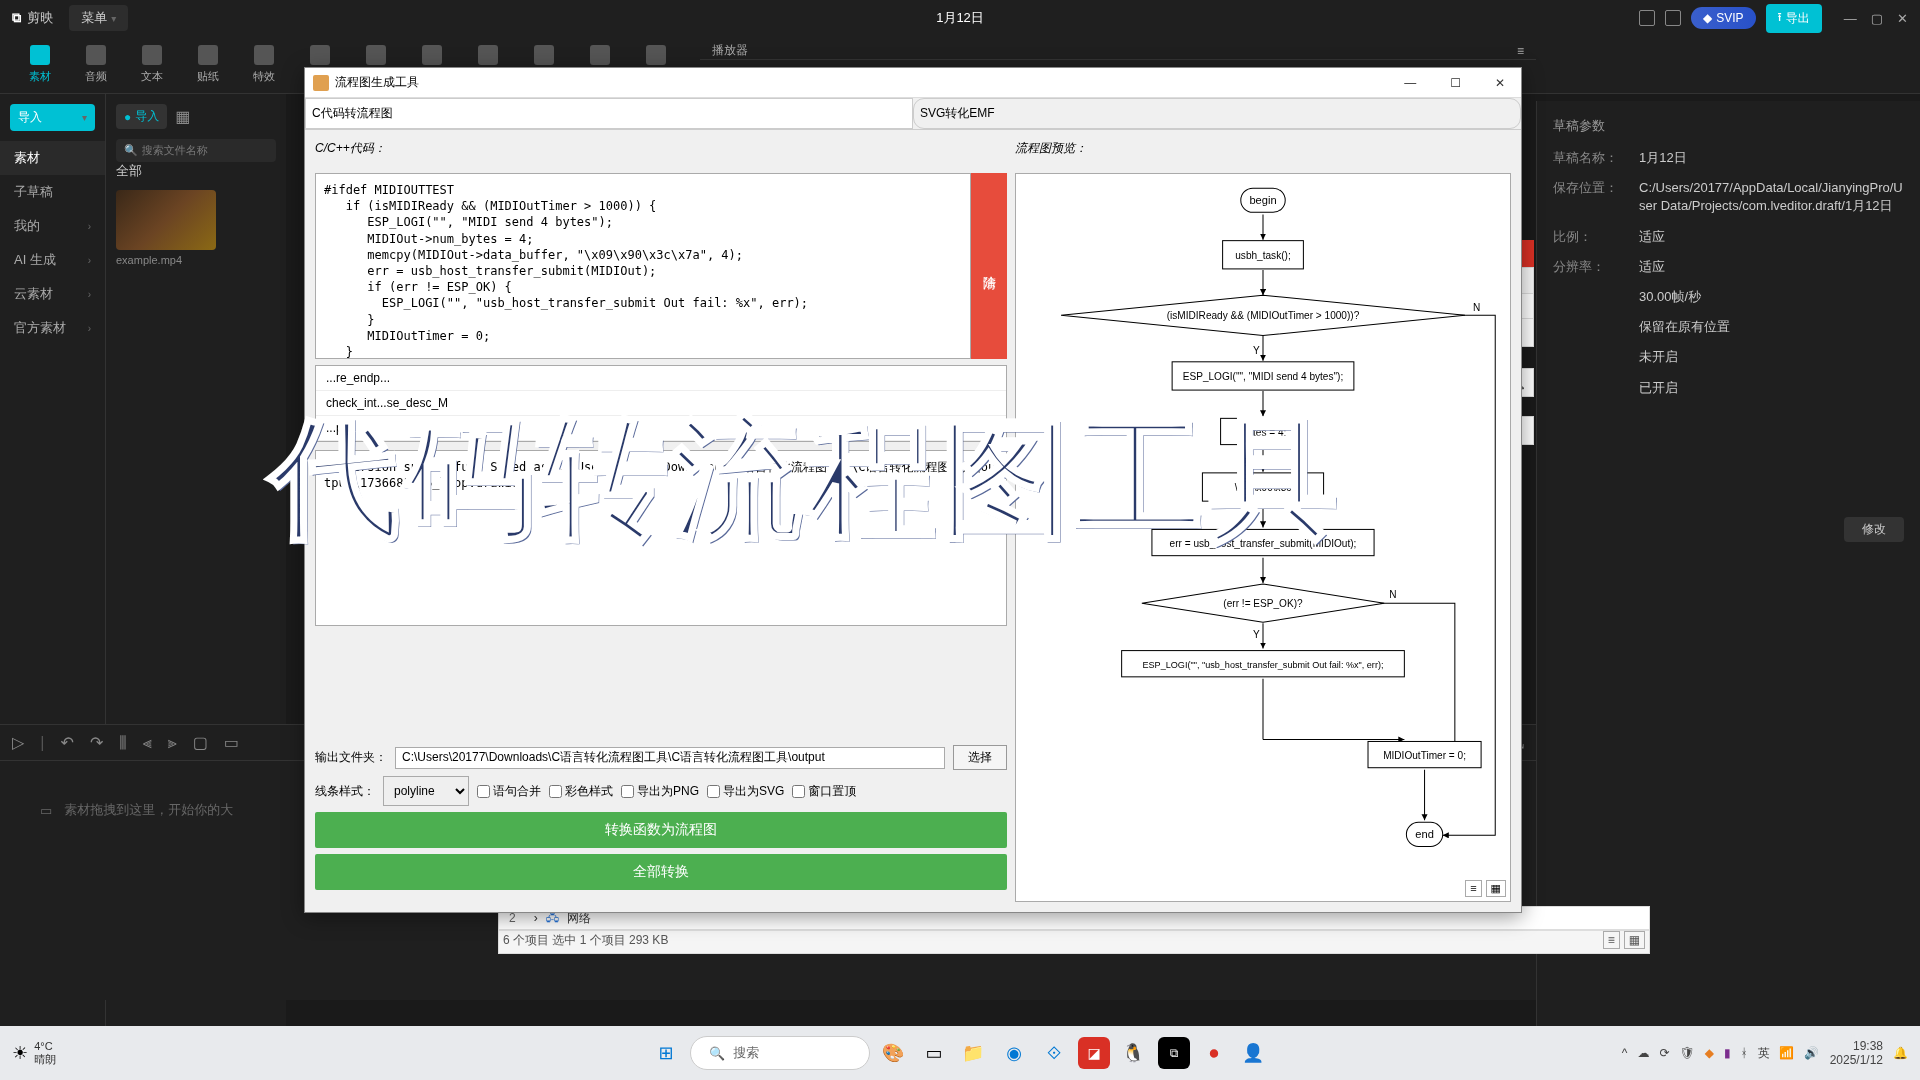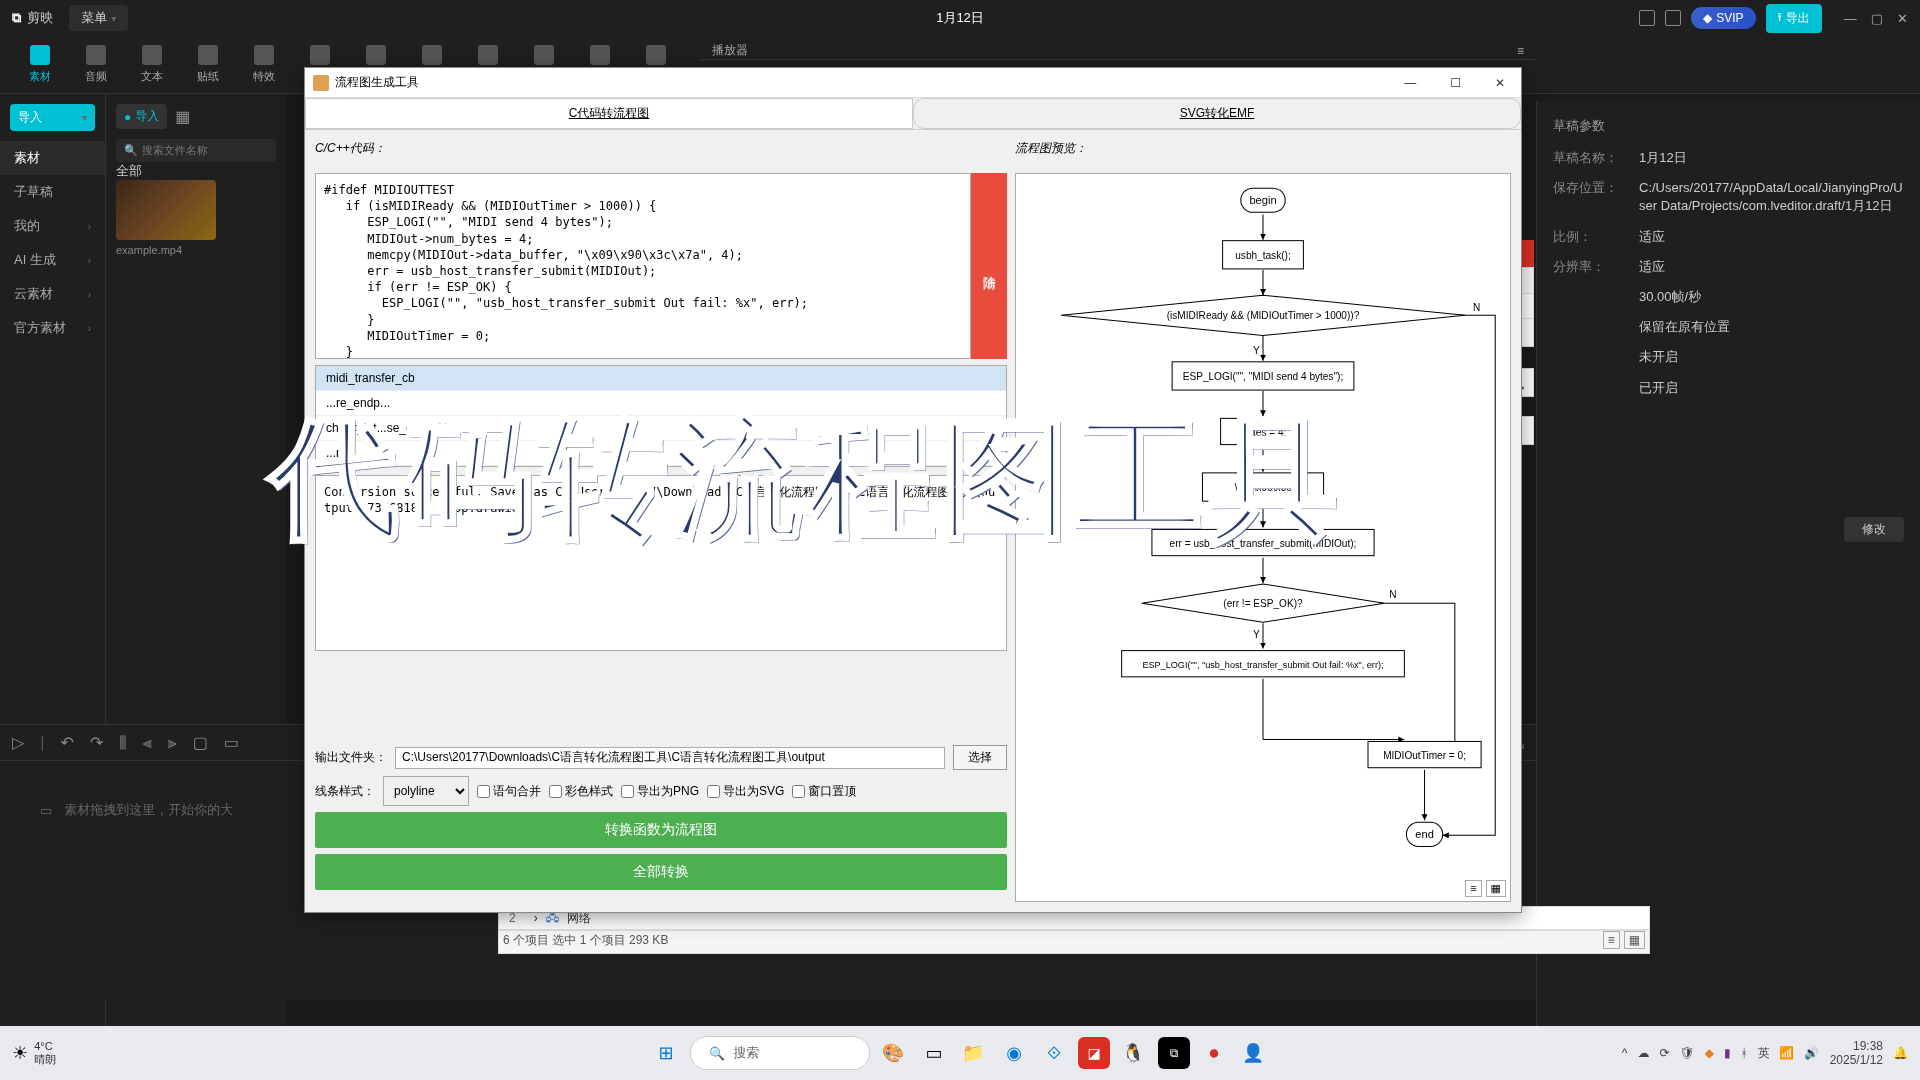--- a/index.html
+++ b/index.html
@@ -31,41 +31,41 @@
 .left-side { width: 106px; background: #1f1f1f; border-right: 1px solid #333; padding: 10px 0; }
 .left-side .import-btn { background: #00c1d4; color: #fff; margin: 0 10px 10px; padding: 5px 8px; border-radius: 4px; font-size: 12px; text-align: center; cursor: pointer; display: flex; justify-content: space-between; align-items: center; }
 .left-side .nav-item { padding: 8px 14px; color: #aaa; font-size: 13px; cursor: pointer; display: flex; justify-content: space-between; align-items: center; }
 .left-side .nav-item.active { color: #fff; background: #2a2a2a; }
 
 
 .media-panel { width: 180px; background: #1f1f1f; padding: 10px; }
 .media-top { display: flex; align-items: center; gap: 8px; margin-bottom: 10px; }
 .media-import { background: #333; color: #00c1d4; padding: 4px 8px; border-radius: 4px; font-size: 12px; display: flex; align-items: center; gap: 4px; }
 .media-search { flex: 1; background: #2a2a2a; padding: 4px 8px; border-radius: 4px; font-size: 11px; color: #777; display: flex; align-items: center; gap: 4px; }
-.media-all { color: #ccc; font-size: 13px; }
+.media-all { color: #ccc; font-size: 13px; margin-bottom: 10px; }
 .thumb { width: 100px; height: 60px; background: linear-gradient(135deg, #3a2818, #6b4423, #8b6914); border-radius: 4px; position: relative; }
 .thumb-label { color: #888; font-size: 11px; margin-top: 4px; }
 
 
 .right-panel { width: 384px; background: #1f1f1f; border-left: 1px solid #333; padding: 16px; color: #ccc; font-size: 13px; position: absolute; right: 0; top: 101px; bottom: 0; }
 .right-panel h4 { font-weight: normal; margin-bottom: 14px; color: #999; }
 .prop-row { display: flex; margin-bottom: 12px; align-items: flex-start; }
 .prop-label { width: 86px; color: #888; flex-shrink: 0; }
 .prop-val { color: #ccc; flex: 1; word-break: break-all; line-height: 1.4; }
 .modify-btn { background: #333; color: #ccc; padding: 4px 18px; border-radius: 4px; font-size: 12px; float: right; cursor: pointer; }
 .chev { color: #666; font-size: 10px; }
 
 
 .flowchart-win { position: absolute; left: 304px; top: 67px; width: 1218px; height: 846px; background: #f0f0f0; border: 1px solid #888; display: flex; flex-direction: column; box-shadow: 0 4px 20px rgba(0,0,0,0.4); }
 .fw-title { height: 30px; background: #fff; display: flex; align-items: center; padding: 0 8px; font-size: 12px; border-bottom: 1px solid #ddd; }
 .fw-title .fw-icon { width: 16px; height: 16px; background: #e0a050; border-radius: 2px; margin-right: 6px; }
 .fw-title .win-btns { margin-left: auto; display: flex; gap: 18px; color: #333; }
 .fw-title .win-btns span { cursor: pointer; padding: 2px 8px; }
 .fw-tabs { display: flex; background: #f0f0f0; border-bottom: 1px solid #ccc; font-size: 12px; }
-.fw-tab { flex: 1; text-align: center; padding: 6px; background: #fff; border: 1px solid #ccc; cursor: pointer; text-decoration: underline; }
+.fw-tab { flex: 1; text-align: left; padding: 6px; background: #fff; border: 1px solid #ccc; cursor: pointer; }
 .fw-tab:last-child { background: #f0f0f0; border-radius: 11px; }
 .fw-body { flex: 1; display: flex; padding: 10px; gap: 8px; overflow: hidden; }
 .fw-left { width: 692px; display: flex; flex-direction: column; }
 .fw-right { flex: 1; display: flex; flex-direction: column; }
 .fw-label { font-size: 12px; margin-bottom: 16px; font-style: italic; }
 .code-area { display: flex; height: 186px; }
 .code-text { flex: 1; background: #fff; border: 1px solid #aaa; padding: 8px; font-family: monospace; font-size: 12px; white-space: pre; overflow: auto; color: #000; line-height: 1.35; }
 .clear-btn { width: 36px; background: #e74c3c; color: #fff; display: flex; flex-direction: column; align-items: center; justify-content: center; font-size: 13px; writing-mode: vertical-rl; cursor: pointer; }
 .func-list { margin-top: 6px; background: #fff; border: 1px solid #aaa; font-size: 12px; }
 .func-list div { padding: 5px 10px; border-bottom: 1px solid #eee; cursor: pointer; }
@@ -371,21 +371,20 @@
       if (err != ESP_OK) {
         ESP_LOGI("", "usb_host_transfer_submit Out fail: %x", err);
       }
       MIDIOutTimer = 0;
    }
 #endif
 }</div>
         <div class="clear-btn">清除</div>
       </div>
       <div class="func-list">
-        <div class="sel">midi_transfer_cb</div>
         <div>...re_endp...</div>
         <div>check_int...se_desc_M</div>
         <div>...p</div>
       </div>
       <div class="output-log">Conversion successful. Saved as C:\Users\20177\Downloads\C语言转化流程图工具\C语言转化流程图工具\output\1736681895_loop.drawio</div>
       <div class="fw-bottom" style="margin-top:auto">
         <div class="fw-row">
           <span>输出文件夹：</span>
           <input type="text" value="C:\Users\20177\Downloads\C语言转化流程图工具\C语言转化流程图工具\output" style="">
           <button>选择</button>

